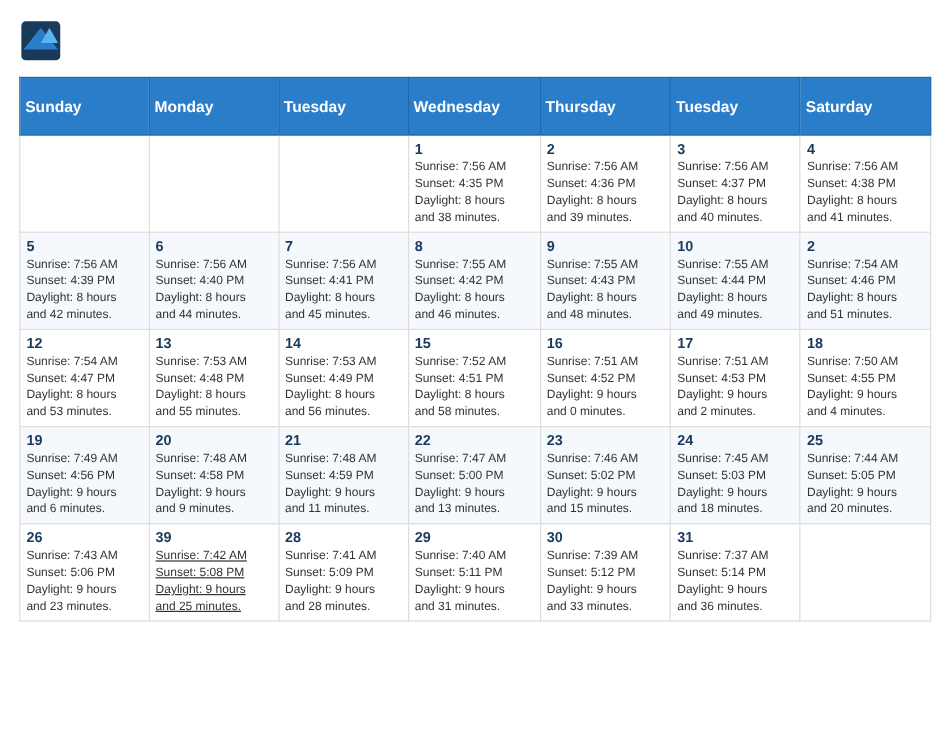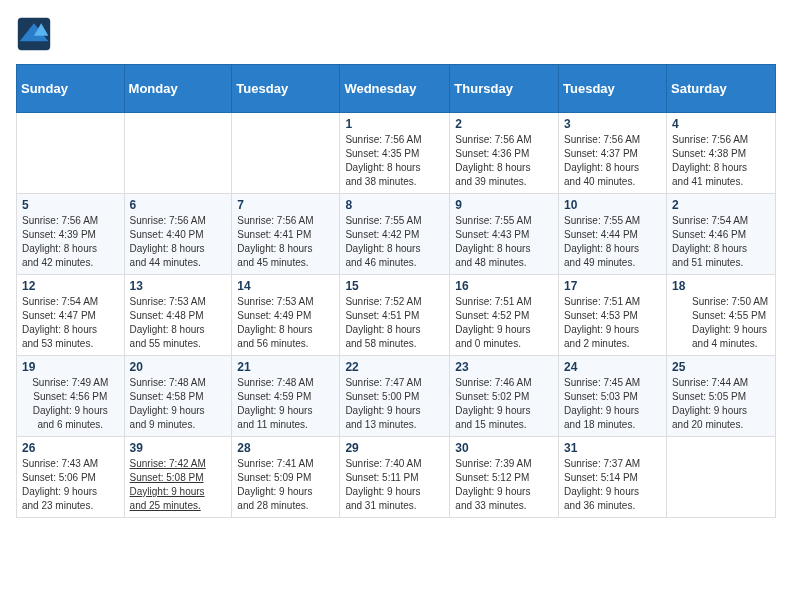--- a/index.html
+++ b/index.html
@@ -235,30 +235,30 @@
         </td>
         <td>
           <div class="day-num">17</div>
           <div class="day-content" style="white-space: pre-line;">Sunrise: 7:51 AM
 Sunset: 4:53 PM
 Daylight: 9 hours
 and 2 minutes.</div>
         </td>
         <td>
           <div class="day-num">18</div>
-          <div class="day-content" style="white-space: pre-line; margin-left: 20px;">Sunrise: 7:50 AM
+          <div class="day-content" style="white-space: pre-line;">Sunrise: 7:50 AM
 Sunset: 4:55 PM
 Daylight: 9 hours
 and 4 minutes.</div>
         </td>
       </tr>
       <tr>
         <td>
           <div class="day-num">19</div>
-          <div class="day-content" style="white-space: pre-line; text-align: center;">Sunrise: 7:49 AM
+          <div class="day-content" style="white-space: pre-line;">Sunrise: 7:49 AM
 Sunset: 4:56 PM
 Daylight: 9 hours
 and 6 minutes.</div>
         </td>
         <td>
           <div class="day-num">20</div>
           <div class="day-content" style="white-space: pre-line;">Sunrise: 7:48 AM
 Sunset: 4:58 PM
 Daylight: 9 hours
 and 9 minutes.</div>

